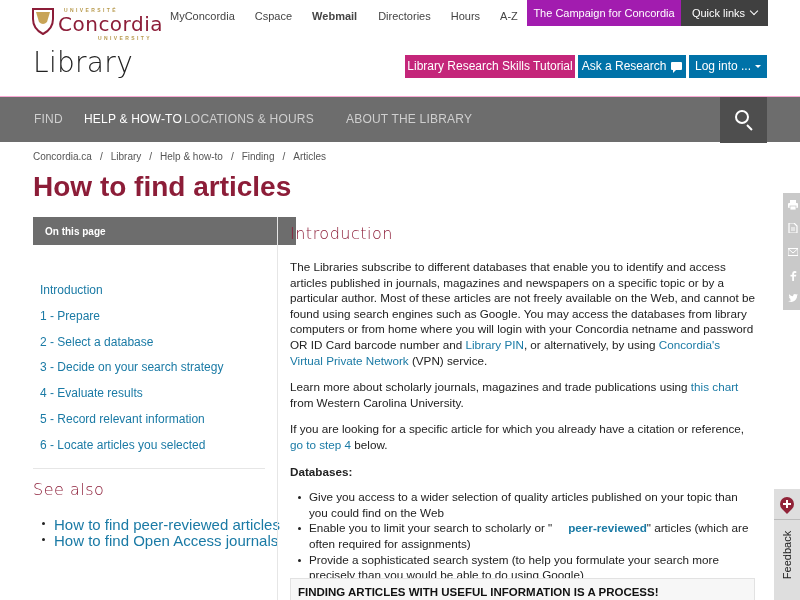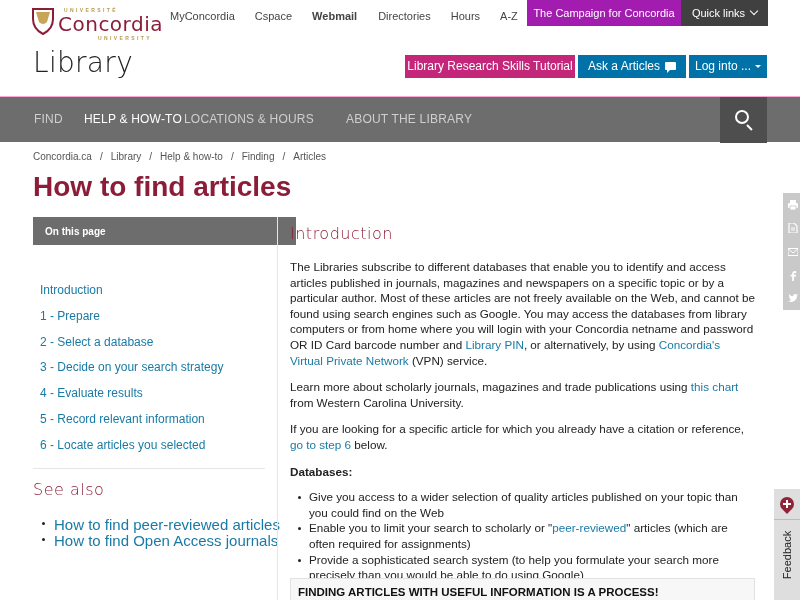--- a/index.html
+++ b/index.html
@@ -59,21 +59,21 @@
 
     
     .content { position: absolute; left: 290px; top: 224px; width: 465px; }
     .intro-h { font-size: 16px; color: #8c1d38; font-family: "DejaVu Sans", sans-serif; font-weight: 300; letter-spacing: 0.5px; height: 35px; }
     .content p { font-size: 11.7px; line-height: 15.6px; color: #222; margin-bottom: 11px; }
     .content p a, .content li a { color: #1a7aa5; }
     .content .db-label { font-weight: bold; margin-bottom: 10px; }
     .content ul { list-style: none; margin-left: 8px; }
     .content ul li { font-size: 11.7px; line-height: 15.6px; padding-left: 11px; position: relative; }
     .content ul li::before { content: ""; position: absolute; left: 0; top: 7px; width: 3px; height: 3px; background: #222; border-radius: 50%; }
-    .content ul li b a { font-weight: normal; }
+    .content ul li b a { font-weight: bold; margin-left: 16px; }
     .process-box { position: absolute; left: 290px; top: 578px; width: 465px; height: 30px; background: #f7f7f7; border: 1px solid #e2e2e2; padding: 7px 7px; font-size: 11.5px; font-weight: bold; color: #111; }
 
     
     .share { position: absolute; left: 783px; top: 193px; width: 17px; height: 117px; background: #c9c9c9; }
     .share .ic { position: absolute; left: 5px; width: 10px; height: 10px; }
     .feedback { position: absolute; left: 774px; top: 489px; width: 26px; height: 111px; background: #dedede; }
     .feedback .fb-icon { position: absolute; left: 6px; top: 8px; width: 14px; height: 14px; background: #912338; border-radius: 50% 50% 50% 0; transform: rotate(-45deg); }
     .feedback .fb-icon::before { content: ""; position: absolute; left: 6px; top: 3px; width: 2px; height: 8px; background: #fff; transform: rotate(45deg); }
     .feedback .fb-icon::after { content: ""; position: absolute; left: 6px; top: 3px; width: 2px; height: 8px; background: #fff; transform: rotate(-45deg); }
     .feedback .fb-sep { position: absolute; left: 0; top: 30px; width: 26px; height: 1px; background: #bbb; }
@@ -106,21 +106,21 @@
   <a class="campaign">The Campaign for Concordia</a>
   <a class="quicklinks">
     <span>Quick links</span><span class="chev"></span>
   </a>
 </div>
 
 <div class="site-title">Library</div>
 
 <a class="btn btn-tutorial">Library Research Skills Tutorial</a>
 <a class="btn btn-ask">
-  <span>Ask a Articles</span><span class="bubble"></span>
+  <span>Ask a Research</span><span class="bubble"></span>
 </a>
 <a class="btn btn-login">
   <span>Log into ...</span><span class="caret"></span>
 </a>
 
 <nav class="mainnav">
   <a class="item" style="left:34px;">FIND</a>
   <a class="item active" style="left:84px;">HELP &amp; HOW-TO</a>
   <a class="item" style="left:184px;">LOCATIONS &amp; HOURS</a>
   <a class="item" style="left:346px;">ABOUT THE LIBRARY</a>
@@ -151,21 +151,21 @@
 <ul class="see-list">
   <li><a style="color:#1a7aa5">How to find peer-reviewed articles</a></li>
   <li><a style="color:#1a7aa5">How to find Open Access journals</a></li>
 </ul>
 <div class="col-divider"></div>
 
 <div class="content">
   <h2 class="intro-h">Introduction</h2>
   <p><span>The Libraries subscribe to different databases that enable you to identify and access articles published in journals, magazines and newspapers on a specific topic or by a particular author. Most of these articles are not freely available on the Web, and cannot be found using search engines such as Google. You may access the databases from library computers or from home where you will login with your Concordia netname and password OR ID Card barcode number and </span><a>Library PIN</a><span>, or alternatively, by using </span><a>Concordia's Virtual Private Network</a><span> (VPN) service.</span></p>
   <p><span>Learn more about scholarly journals, magazines and trade publications using </span><a>this chart</a><span> from Western Carolina University.</span></p>
-  <p><span>If you are looking for a specific article for which you already have a citation or reference, </span><a>go to step 6</a><span> below.</span></p>
+  <p><span>If you are looking for a specific article for which you already have a citation or reference, </span><a>go to step 4</a><span> below.</span></p>
   <p class="db-label">Databases:</p>
   <ul>
     <li>Give you access to a wider selection of quality articles published on your topic than you could find on the Web</li>
     <li><span>Enable you to limit your search to scholarly or "</span><b><a>peer-reviewed</a></b><span>" articles (which are often required for assignments)</span></li>
     <li>Provide a sophisticated search system (to help you formulate your search more precisely than you would be able to do using Google)</li>
   </ul>
 </div>
 <div class="process-box">FINDING ARTICLES WITH USEFUL INFORMATION IS A PROCESS!</div>
 
 <div class="share">

